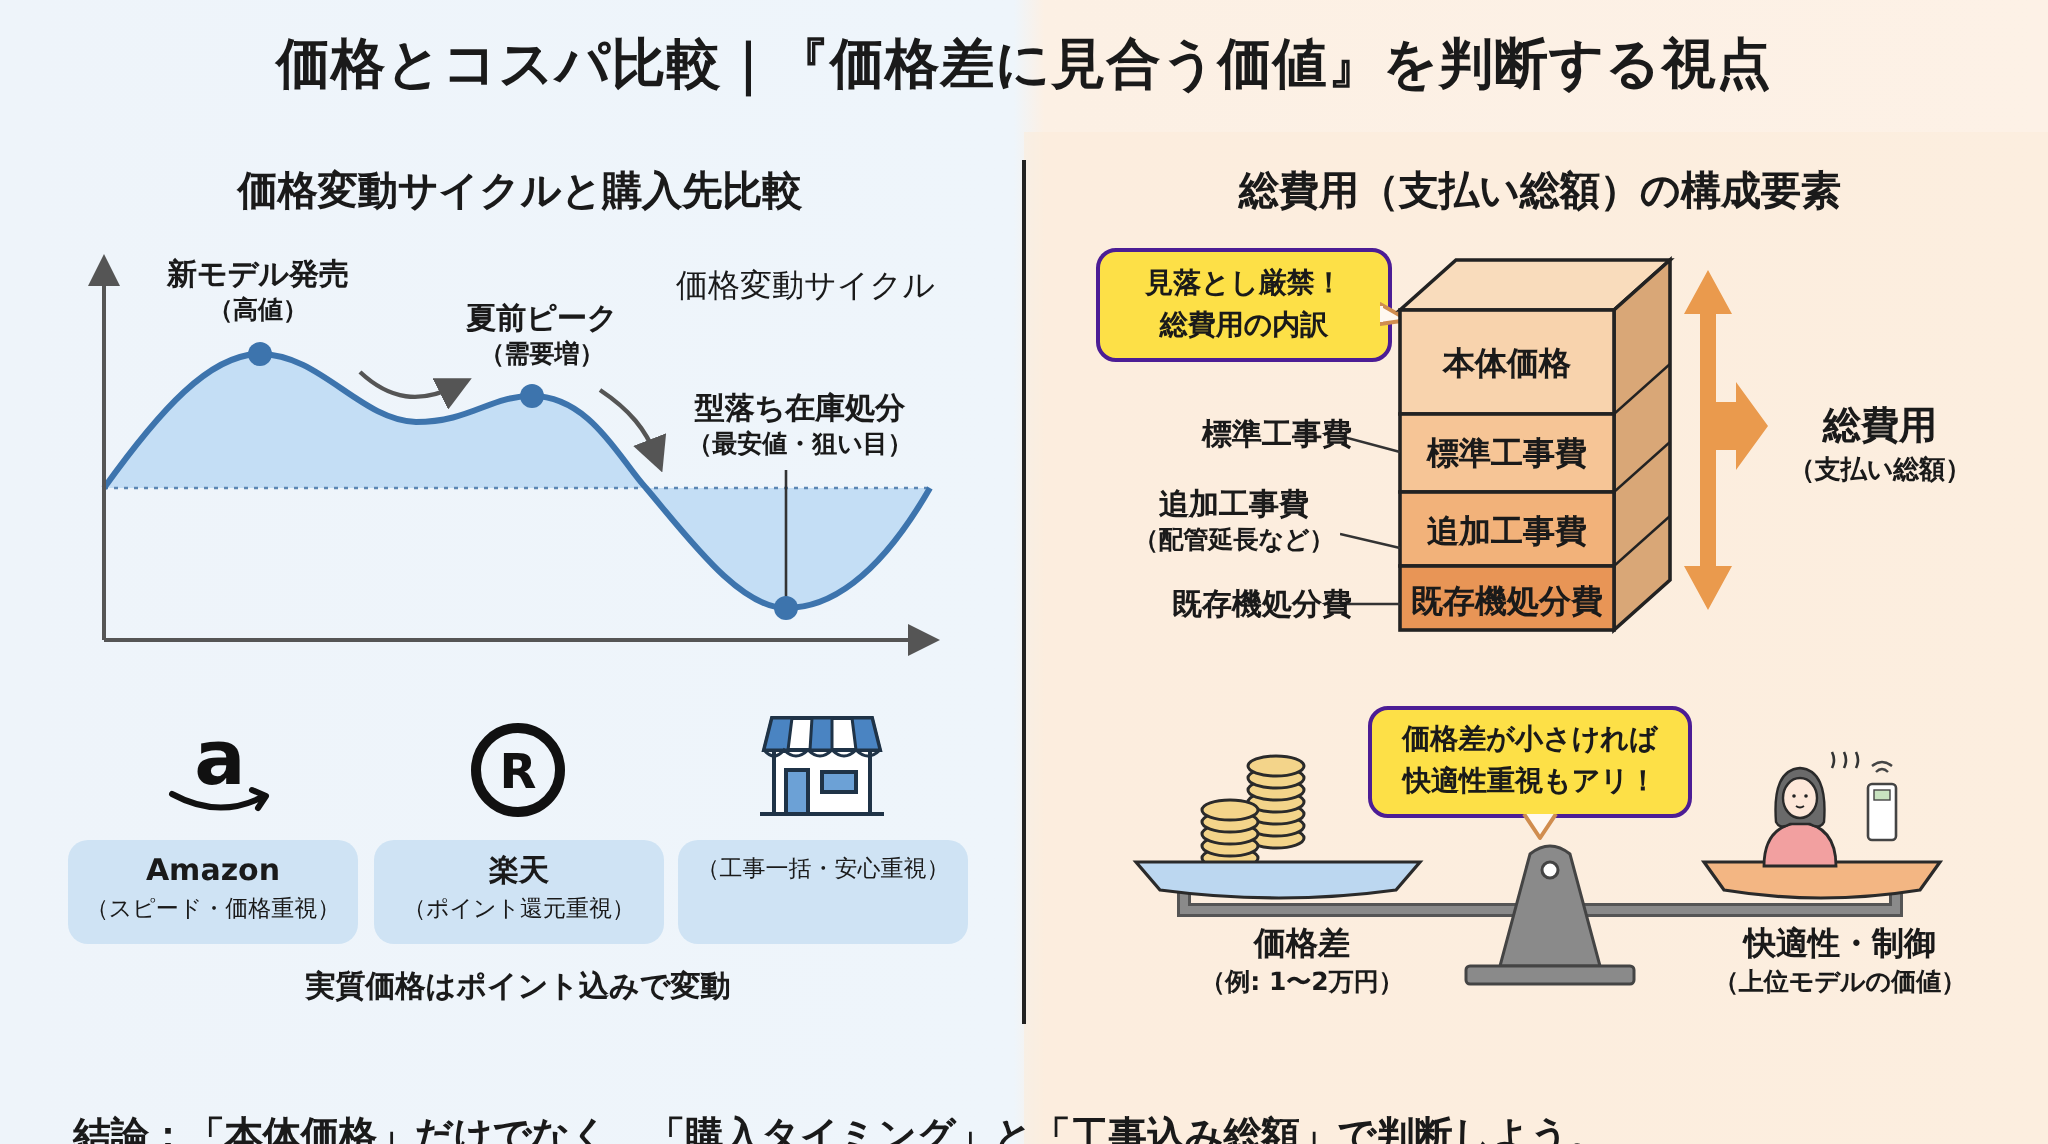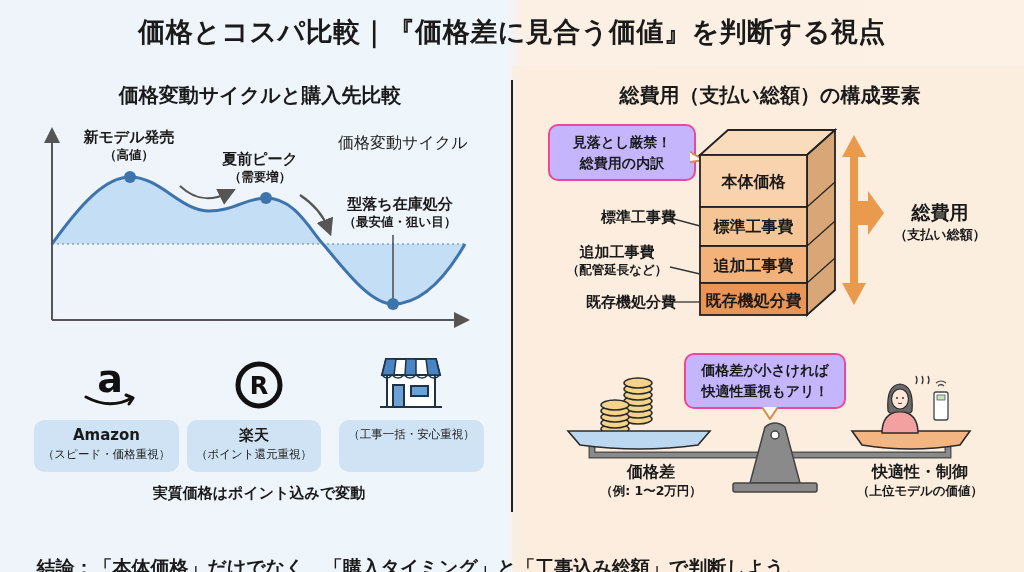--- a/index.html
+++ b/index.html
@@ -28,21 +28,21 @@
   .section-title { font-size: 20px; font-weight: bold; text-align: center; }
 
   .store-box {
     background: #cfe3f4; border-radius: 10px; height: 52px; text-align: center;
     padding-top: 5px;
   }
   .store-name { font-size: 15px; font-weight: bold; line-height: 20px; }
   .store-note { font-size: 11.5px; line-height: 18px; }
 
   .bubble {
-    border: 2px solid #ec4899; border-radius: 10px; background: #c4b5fd;
+    border: 2px solid #4c1d95; border-radius: 10px; background: #fde047;
     font-weight: bold; font-size: 14px; line-height: 21px;
   }
   .label-sm { font-size: 15px; font-weight: bold; }
   .label-xs { font-size: 12.5px; }
   .block-text { font-size: 16px; font-weight: bold; text-align: center; }
 
   #conclusion {
     left: 0; top: 532px; width: 840px; font-size: 19px; font-weight: bold; text-align: center; margin-top: 23px;
   }
 </style>
@@ -86,21 +86,21 @@
     <circle cx="363" cy="194" r="6" fill="#3d74ad"></circle>
 
     <path d="M150,76 C165,90 180,92 198,83" fill="none" stroke="#555" stroke-width="2.2" marker-end="url(#arrhead)"></path>
     <path d="M270,85 C285,95 293,105 298,118" fill="none" stroke="#555" stroke-width="2.2" marker-end="url(#arrhead)"></path>
   </svg>
 
   <div class="abs center" style="left:64px; top:128px; width:130px;">
     <div class="label-sm" style="font-size:15px;">新モデル発売</div>
     <div class="label-xs bold">（高値）</div>
   </div>
-  <div class="abs center" style="left:200px; top:150px; width:120px;">
+  <div class="abs center" style="left:211px; top:150px; width:120px;">
     <div class="label-sm">夏前ピーク</div>
     <div class="label-xs bold">（需要増）</div>
   </div>
   <div class="abs" style="left:338px; top:133px; width:150px;">価格変動サイクル</div>
   <div class="abs center" style="left:330px; top:195px; width:140px;">
     <div class="label-sm">型落ち在庫処分</div>
     <div class="label-xs bold">（最安値・狙い目）</div>
   </div>
 
   <svg class="abs" style="left:80px; top:360px;" width="60" height="50" viewBox="0 0 60 50">
@@ -121,21 +121,21 @@
     <path d="M4,20 Q9,26 14,20 Q20,26 26,20 Q32,26 38,20 Q44,26 50,20 Q56,26 62,20" fill="none" stroke="#1f3347" stroke-width="1.5"></path>
     <rect x="15" y="30" width="11" height="22" fill="#6ca1d6" stroke="#1f3347" stroke-width="2"></rect>
     <rect x="33" y="31" width="17" height="10" fill="#6ca1d6" stroke="#1f3347" stroke-width="2"></rect>
     <line x1="2" y1="52" x2="64" y2="52" stroke="#1f3347" stroke-width="2"></line>
   </svg>
 
   <div class="abs store-box" style="left:34px; top:420px; width:145px;">
     <div class="store-name">Amazon</div>
     <div class="store-note">（スピード・価格重視）</div>
   </div>
-  <div class="abs store-box" style="left:187px; top:420px; width:134px;">
+  <div class="abs store-box" style="left:187px; top:420px; width:145px;">
     <div class="store-name">楽天</div>
     <div class="store-note">（ポイント還元重視）</div>
   </div>
   <div class="abs store-box" style="left:339px; top:420px; width:145px;">
     <div class="store-note">（工事一括・安心重視）</div>
   </div>
 
   <div class="abs center bold" style="left:34px; top:484px; width:450px; font-size:15px;">実質価格はポイント込みで変動</div>
 </section>
 

